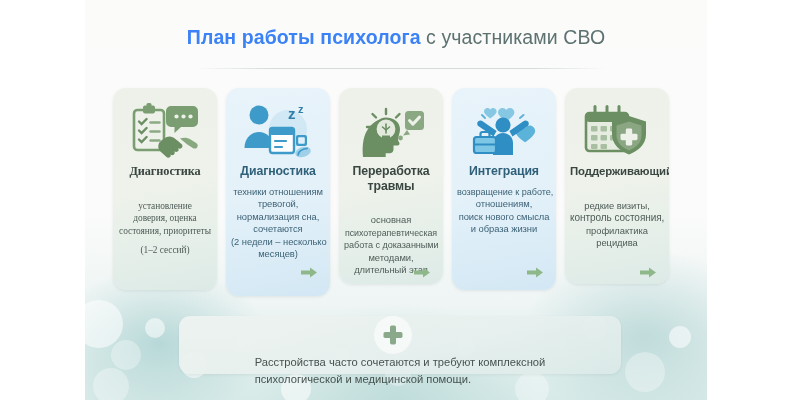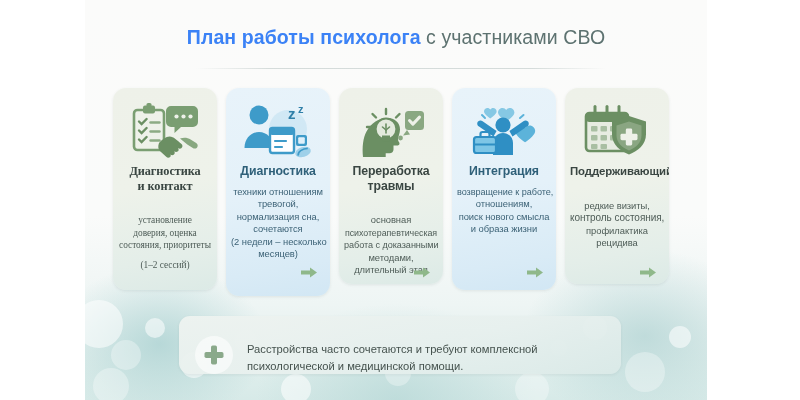--- a/index.html
+++ b/index.html
@@ -72,21 +72,21 @@
   
   .arrow{position:absolute;top:176px;width:16px;height:11px;}
   .a1{left:216px;} .a2{left:329px;} .a3{left:442px;} .a4{left:555px;}
 
   
   .note{
     position:absolute;left:179px;top:316px;width:442px;height:58px;
     border-radius:11px;
     background:linear-gradient(165deg,rgba(238,243,240,.96) 0%,rgba(231,240,238,.94) 55%,rgba(219,234,232,.93) 100%);
     box-shadow:0 1px 3px rgba(60,80,78,.08);
-    display:flex;align-items:flex-end;box-sizing:border-box;padding:0 16px;
+    display:flex;align-items:center;box-sizing:border-box;padding:0 16px;flex-direction:column;
   }
   .note-ico{
     width:38px;height:38px;border-radius:50%;flex:0 0 38px;margin-right:14px;
     background:rgba(255,255,255,.58);
     display:flex;align-items:center;justify-content:center;
   }
   .note-txt{font-size:11.2px;line-height:16.5px;color:#45524e;}
   .note-txt div{white-space:nowrap;}
 </style>
 </head>
@@ -142,21 +142,20 @@
             <circle cx="47.5" cy="13.5" r="2.1"></circle>
             <circle cx="54.5" cy="13.5" r="2.1"></circle>
             <circle cx="61.5" cy="13.5" r="2.1"></circle>
           </g>
           <path d="M30 40c3-3.5 7-6.5 10.5-6.5 2.4 0 4 1 5.6 2.2 2 1.5 4.5 3.6 6.4 5.4 1.4 1.3 1.2 3.1-.2 4.1-1.1.8-2.4.5-3.4-.3 1.1 1.1 1 2.8-.3 3.7-1.1.8-2.4.5-3.4-.3.9 1.1.7 2.6-.5 3.4-1.1.8-2.4.5-3.3-.3.6.9.4 2.1-.6 2.8-1.1.8-2.6.5-3.6-.4l-6.3-5.9c-2-1.9-2-5.1-.9-7.9z" fill="#6b8f63"></path>
           <path d="M51 35.5c3.6-1.3 7.6-1 10.6.9l5.6 3.6c1.6 1 2 3 .9 4.4-1 1.3-2.9 1.6-4.3.7l-5.5-3.5" fill="#88a880"></path>
         </svg>
       </div>
       <div class="c-head">
         <div>Диагностика</div>
-        <div>и контакт</div>
       </div>
       <div class="c-body">
         <div>установление</div>
         <div>доверия, оценка</div>
         <div>состояния, приоритеты</div>
         <div style="margin-top:7px">(1–2 сессий)</div>
       </div>
     </div>
 
     <div class="card blue c2">

